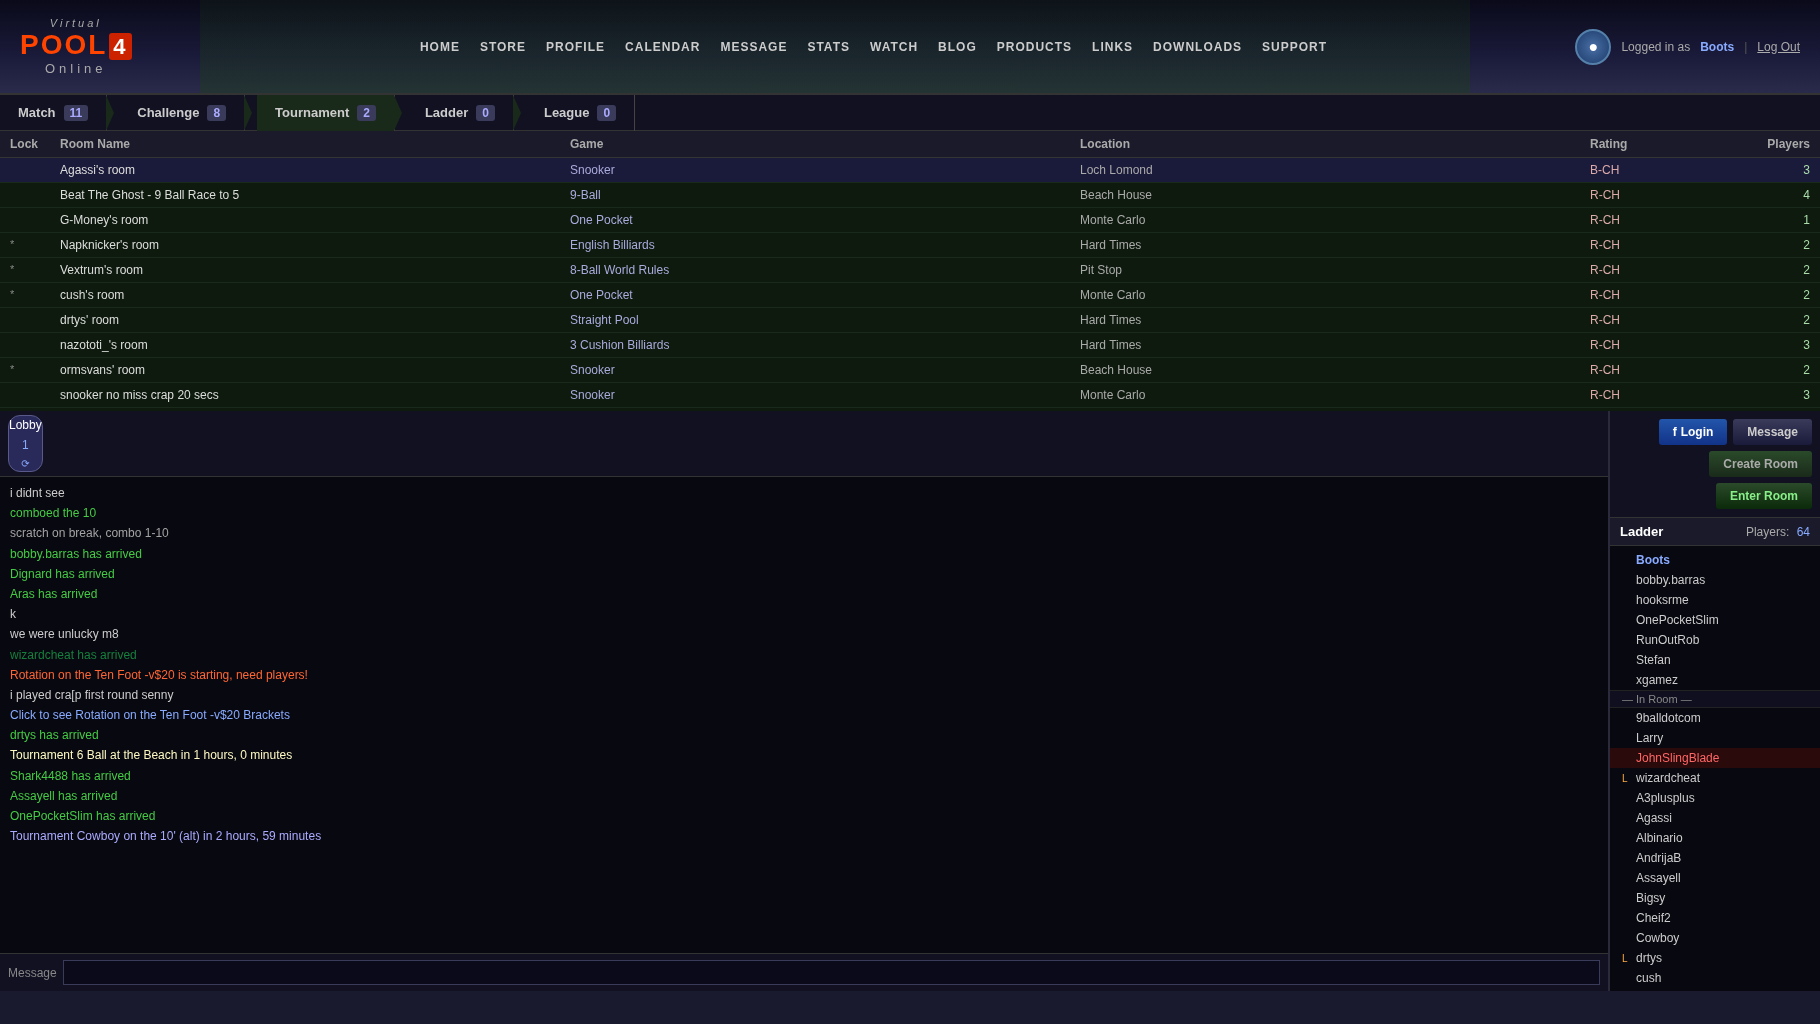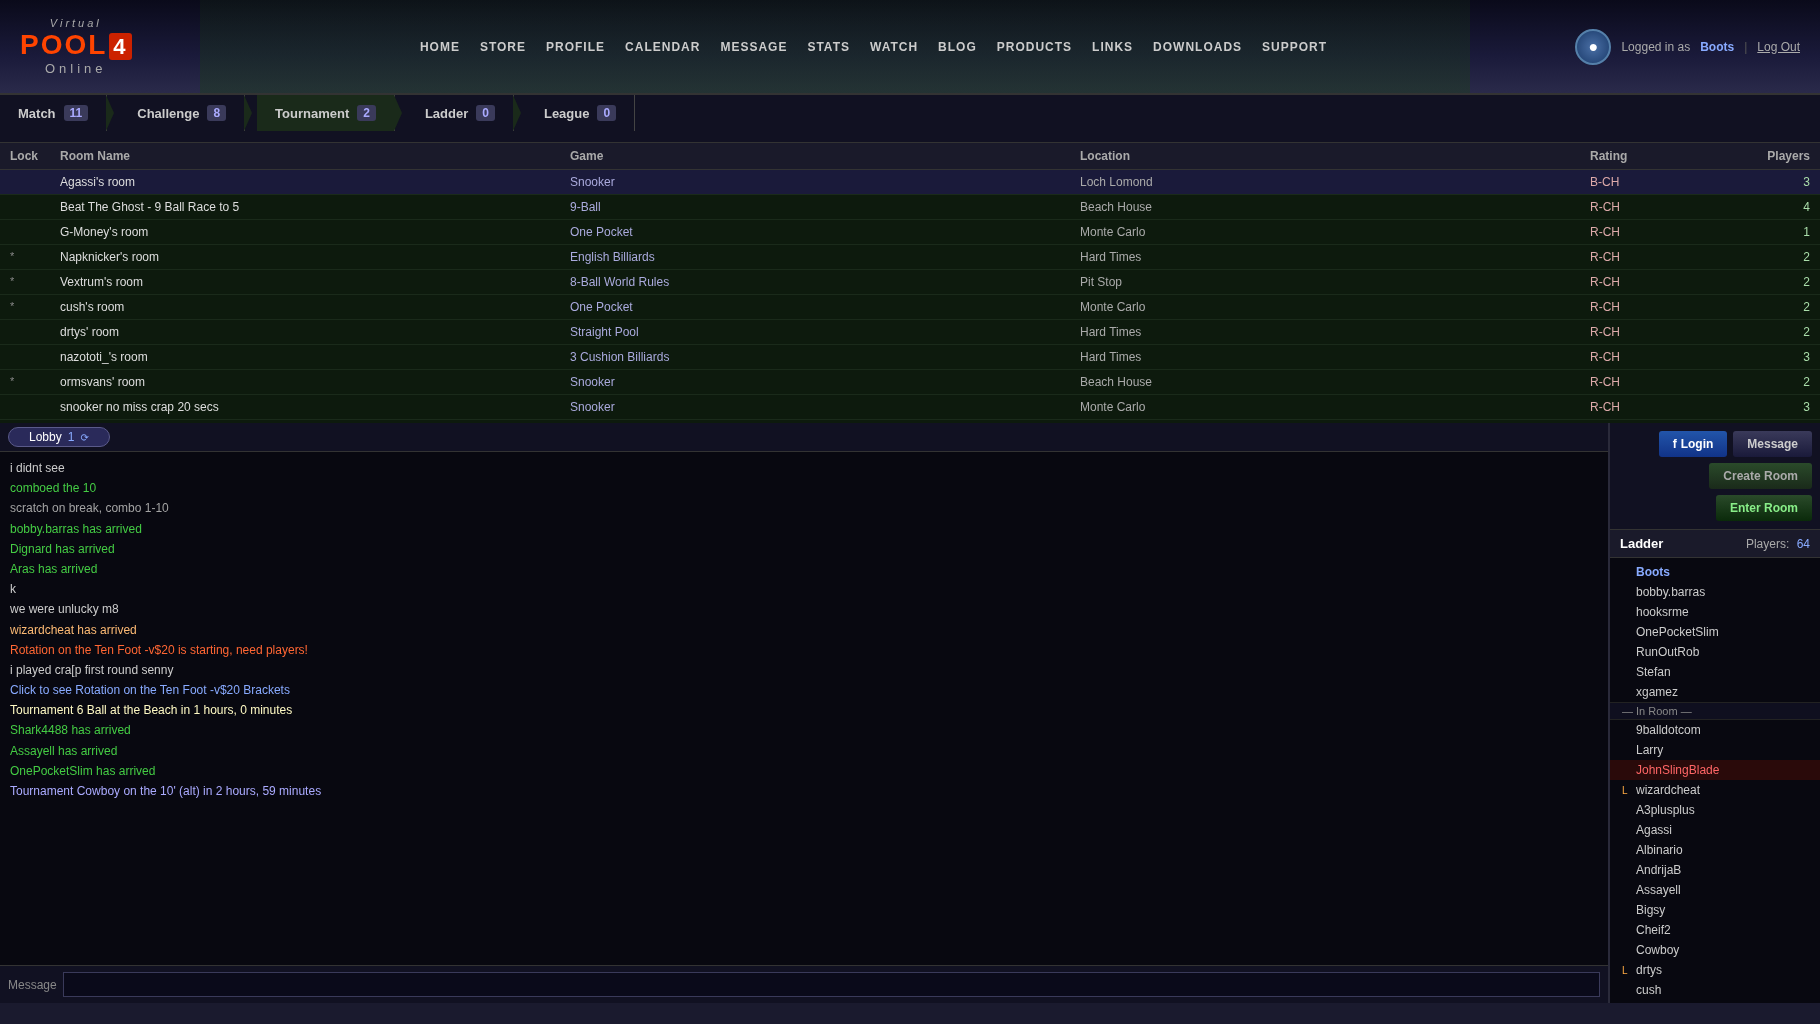--- a/index.html
+++ b/index.html
@@ -96,24 +96,24 @@
       top: 0;
       bottom: 0;
       background: linear-gradient(180deg, rgba(20,40,20,0.3) 0%, rgba(30,60,30,0.5) 100%);
       z-index: 0;
     }
 
     
     #tabs-area {
       background: #111122;
       display: flex;
-      align-items: flex-start;
+      align-items: center;
       padding: 0;
       border-bottom: 1px solid #333;
-      height: 48px;
+      height: 36px;
     }
     .tab {
       display: flex;
       align-items: center;
       height: 36px;
       padding: 0 18px;
       cursor: pointer;
       font-size: 13px;
       font-weight: bold;
       position: relative;
@@ -196,27 +196,28 @@
       display: flex;
       align-items: center;
       padding: 4px 8px;
       gap: 8px;
       border-bottom: 1px solid #333;
     }
     .chat-tab {
       background: #1a1a3a;
       border: 1px solid #3a3a5a;
       border-radius: 12px;
-      padding: 2px 20px;
+      padding: 2px 0;
       color: #aaa;
       font-size: 12px;
       cursor: pointer;
       display: flex;
       align-items: center;
       gap: 6px;
+      flex-direction: column;
     }
     .chat-tab.active { background: #2a2a5a; color: #fff; border-color: #5a5a8a; }
     .chat-tab .tab-num { color: #88aaff; }
     .chat-tab .refresh-icon { color: #88aaff; font-size: 10px; }
 
     #chat-messages {
       flex: 1;
       overflow-y: auto;
       padding: 6px 10px;
       background: #080810;
@@ -519,24 +520,25 @@
     <div id="chat-messages">
 
     <div class="msg"><span class="sender" style="color:#44aacc"><potman></potman></span><span class="text" style="color:#ccc"> i didnt see</span></div>
         <div class="msg"><span class="sender" style="color:#44cc44"><larry></larry></span><span class="text" style="color:#44cc44"> comboed the 10</span></div>
         <div class="msg"><span class="sender" style="color:#44aacc"><stefan></stefan></span><span class="text" style="color:#a3a3a3"> scratch on break, combo 1-10</span></div>
         <div class="msg"><span class="sender" style="color:#cccc44"><lobby></lobby></span><span class="text" style="color:#44cc44"> bobby.barras has arrived</span></div>
         <div class="msg"><span class="sender" style="color:#cccc44"><lobby></lobby></span><span class="text" style="color:#44cc44"> Dignard has arrived</span></div>
         <div class="msg"><span class="sender" style="color:#cccc44"><lobby></lobby></span><span class="text" style="color:#44cc44"> Aras has arrived</span></div>
         <div class="msg"><span class="sender" style="color:#44aacc"><potman></potman></span><span class="text" style="color:#ccc"> k</span></div>
         <div class="msg"><span class="sender" style="color:#44aacc"><senny></senny></span><span class="text" style="color:#ccc"> we were unlucky m8</span></div>
-        <div class="msg"><span class="sender" style="color:#cccc44"><lobby></lobby></span><span class="text" style="color:#fdba74"> wizardcheat has arrived</span></div>
+        <div class="msg"><span class="sender" style="color:#cccc44"><lobby></lobby></span><span class="text" style="color:#15803d"> wizardcheat has arrived</span></div>
         <div class="msg"><span class="sender" style="color:#ff4444"><alert></alert></span><span class="text" style="color:#ff6633"> Rotation on the Ten Foot -v$20 is starting, need players!</span></div>
         <div class="msg"><span class="sender" style="color:#44aacc"><potman></potman></span><span class="text" style="color:#ccc"> i played cra[p first round senny</span></div>
         <div class="msg"><span class="sender" style="color:#7777cc"><notice></notice></span><span class="text" style="color:#88aaff"> Click to see Rotation on the Ten Foot -v$20 Brackets</span></div>
+        <div class="msg"><span class="sender" style="color:#cccc44"><lobby></lobby></span><span class="text" style="color:#44cc44"> drtys has arrived</span></div>
         <div class="msg"><span class="sender" style="color:#7777cc"><notice></notice></span><span class="text" style="color:#fef9c3"> Tournament 6 Ball at the Beach in 1 hours, 0 minutes</span></div>
         <div class="msg"><span class="sender" style="color:#cccc44"><lobby></lobby></span><span class="text" style="color:#44cc44"> Shark4488 has arrived</span></div>
         <div class="msg"><span class="sender" style="color:#cccc44"><lobby></lobby></span><span class="text" style="color:#44cc44"> Assayell has arrived</span></div>
         <div class="msg"><span class="sender" style="color:#cccc44"><lobby></lobby></span><span class="text" style="color:#44cc44"> OnePocketSlim has arrived</span></div>
         <div class="msg"><span class="sender" style="color:#7777cc"><notice></notice></span><span class="text" style="color:#aaaaff"> Tournament Cowboy on the 10' (alt) in 2 hours, 59 minutes</span></div>
       </div>
     <div id="chat-input-area">
       <span id="chat-input-label">Message</span>
       <input id="chat-input" type="text" style="">
     </div>

